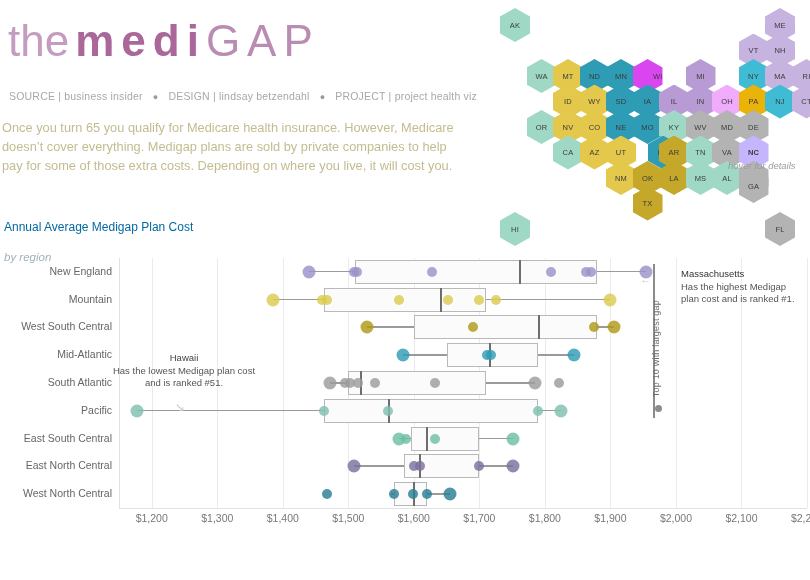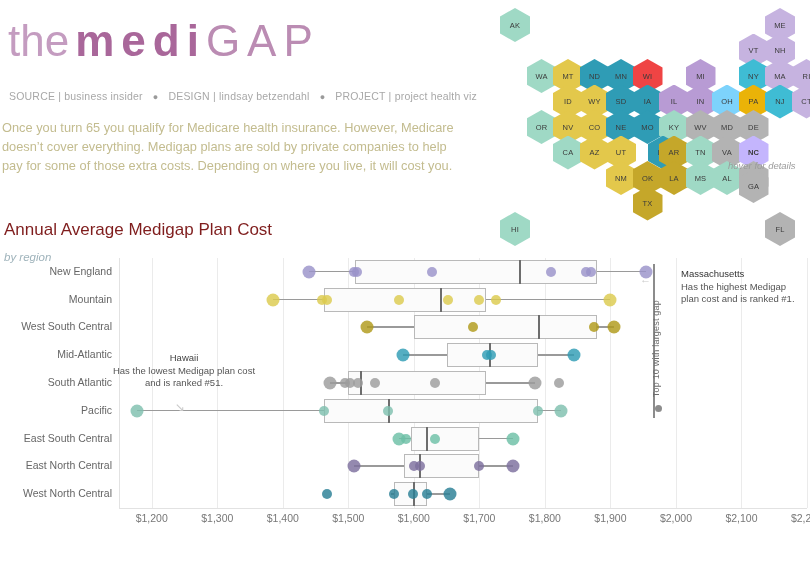--- a/index.html
+++ b/index.html
@@ -17,21 +17,21 @@
   #credits .dot{color:#9a9a9a;margin:0 10px;font-size:9px;}
   #intro{position:absolute;left:2px;top:118px;width:460px;font-size:12.8px;line-height:19px;color:#c3bc8f;}
   
   #hexmap{position:absolute;left:500px;top:8px;width:310px;height:200px;}
   .hex{position:absolute;width:30px;height:34px;
        clip-path:polygon(50% 0%,100% 25%,100% 75%,50% 100%,0% 75%,0% 25%);
        display:flex;align-items:center;justify-content:center;
        font-size:7.5px;color:#3a3a3a;letter-spacing:.2px;}
   #hoverhint{position:absolute;left:728px;top:160px;font-size:9.5px;color:#9b9b9b;font-style:italic;}
   
-  #chartTitle{position:absolute;left:4px;top:220px;font-size:17px;color:#7f1d1d;}
+  #chartTitle{position:absolute;left:4px;top:220px;font-size:12px;color:#0369a1;}
   #chartSub{position:absolute;left:4px;top:238px;font-size:11.5px;color:#9fb3bb;font-style:italic;margin-top:13px;}
   #plot{position:absolute;left:0;top:258px;width:810px;height:322px;}
   .gridline{position:absolute;top:0;width:1px;height:250px;background:#ebebeb;}
   .rowlabel{position:absolute;right:0;font-size:10.5px;color:#666;white-space:nowrap;text-align:right;}
   .axisSep{position:absolute;left:119px;top:0;width:1px;height:250px;background:#e2e2e2;}
   .axisBase{position:absolute;left:119px;top:250px;width:688px;height:1px;background:#e2e2e2;}
   .boxrow{position:absolute;height:26px;}
   .whisker{position:absolute;top:12px;height:1.6px;background:#9a9a9a;}
   .box{position:absolute;top:1px;height:24px;background:#fbfbfb;border:1px solid #b9b9b9;box-sizing:border-box;}
   .median{position:absolute;top:1px;width:2px;height:24px;background:#6d6d6d;}
@@ -80,21 +80,21 @@
     </div>
     <div class="hex" style="background: rgb(227, 200, 75); left: 53px; top: 51px;">
       <span>MT</span>
     </div>
     <div class="hex" style="background: rgb(47, 156, 181); left: 79.5px; top: 51px;">
       <span>ND</span>
     </div>
     <div class="hex" style="background: rgb(47, 156, 181); left: 106px; top: 51px;">
       <span>MN</span>
     </div>
-    <div class="hex" style="background: #ef4444; left: 132.5px; top: 51px;">
+    <div class="hex" style="background: #d946ef; left: 132.5px; top: 51px; justify-content: flex-end;">
       <span>WI</span>
     </div>
     <div class="hex" style="background: rgb(184, 155, 212); left: 185.5px; top: 51px;">
       <span>MI</span>
     </div>
     <div class="hex" style="background: rgb(63, 188, 212); left: 238.5px; top: 51px;">
       <span>NY</span>
     </div>
     <div class="hex" style="background: rgb(198, 179, 224); left: 265px; top: 51px;">
       <span>MA</span>
@@ -113,21 +113,21 @@
     </div>
     <div class="hex" style="background: rgb(47, 156, 181); left: 132.5px; top: 76.5px;">
       <span>IA</span>
     </div>
     <div class="hex" style="background: rgb(184, 155, 212); left: 159px; top: 76.5px;">
       <span>IL</span>
     </div>
     <div class="hex" style="background: rgb(184, 155, 212); left: 185.5px; top: 76.5px;">
       <span>IN</span>
     </div>
-    <div class="hex" style="background: #7dd3fc; left: 212px; top: 76.5px;">
+    <div class="hex" style="background: #f0abfc; left: 212px; top: 76.5px;">
       <span>OH</span>
     </div>
     <div class="hex" style="background: #eab308; left: 238.5px; top: 76.5px;">
       <span>PA</span>
     </div>
     <div class="hex" style="background: rgb(63, 188, 212); left: 265px; top: 76.5px;">
       <span>NJ</span>
     </div>
     <div class="hex" style="background: rgb(198, 179, 224); left: 291.5px; top: 76.5px;">
       <span>CT</span>

